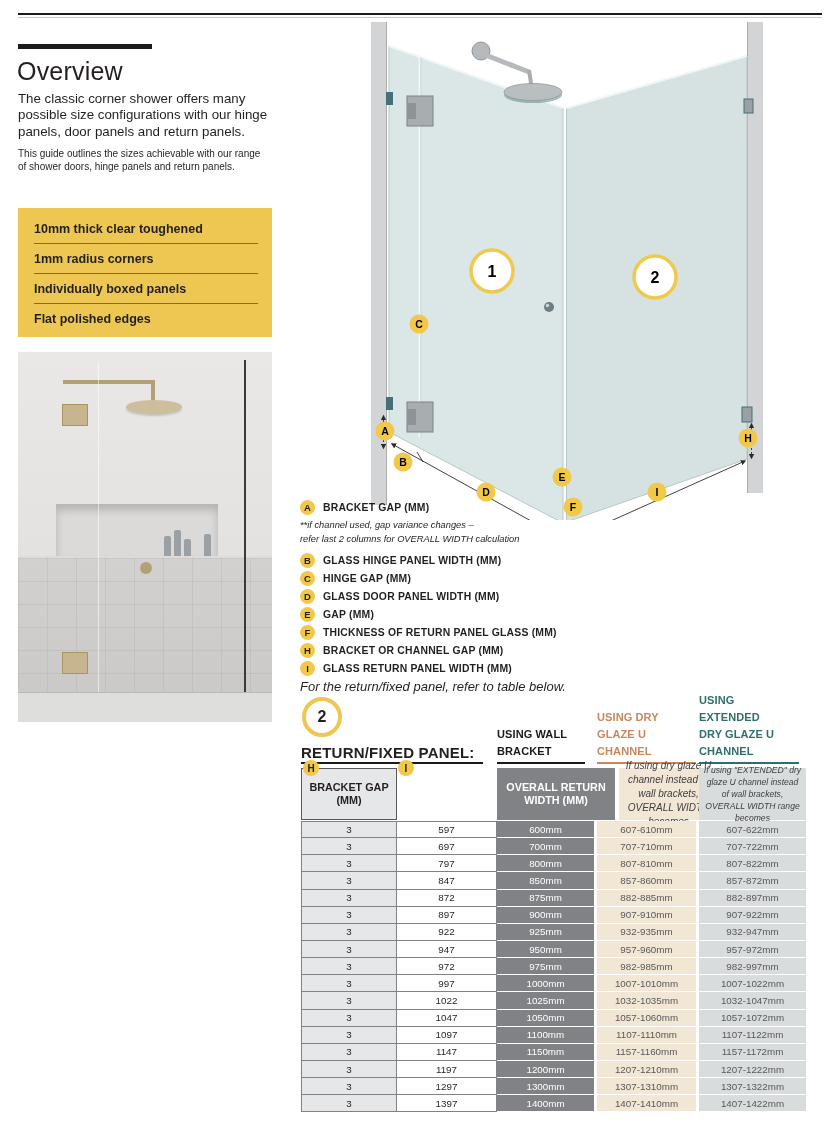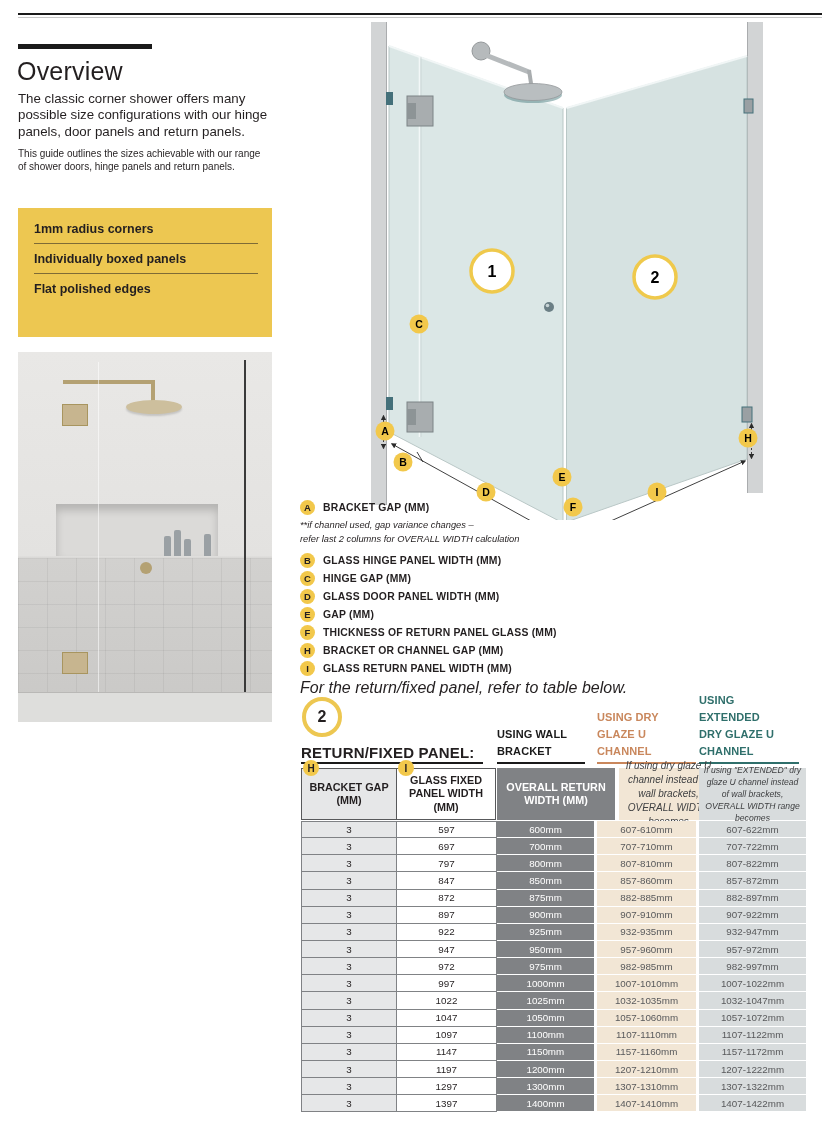--- a/index.html
+++ b/index.html
@@ -45,21 +45,21 @@
   .photo .glass-hl{position:absolute;left:80px;top:10px;width:1px;height:350px;background:rgba(255,255,255,.55)}
   .photo .tray{position:absolute;left:0;bottom:0;width:100%;height:30px;background:#dededc;border-top:1px solid #b9b8b6}
 
   
   .legend{left:300px;top:498px;width:280px}
   .legend-row{display:flex;align-items:center;height:18px;gap:8px}
   .legend-note{font-size:9.3px;font-style:italic;line-height:1.55;margin:2px 0 5px 0;white-space:pre-line}
   .lg-badge{flex:0 0 15px;width:15px;height:15px;border-radius:50%;background:var(--badge-yellow);
     font-size:9.5px;font-weight:bold;display:flex;align-items:center;justify-content:center}
   .lg-label{font-size:10.4px;font-weight:bold;letter-spacing:.2px}
-  .legend-footer{left:300px;top:679px;font-size:16px;font-style:italic}
+  .legend-footer{left:300px;top:679px;font-size:13px;font-style:italic}
 
   
   .badge-sm{width:16px;height:16px;border-radius:50%;background:var(--badge-yellow);font-size:10px;font-weight:bold;
     display:flex;align-items:center;justify-content:center;z-index:3}
   .badge-big{width:40px;height:40px;border-radius:50%;border:4px solid var(--accent-yellow);background:#fff;
     font-size:16px;font-weight:bold;display:flex;align-items:center;justify-content:center}
 
   
   .tbl-badge2{left:302px;top:697px}
   .tbl-section-label{left:301px;top:744px;font-size:15px;font-weight:bold;letter-spacing:.2px}
@@ -106,20 +106,21 @@
 
   <div class="abs top-rule"></div>
   <div class="abs top-rule2"></div>
 
   <div class="abs ov-bar"></div>
   <h1 class="abs ov-title">Overview</h1>
   <p class="abs ov-lead">The classic corner shower offers many possible size configurations with our hinge panels, door panels and return panels.</p>
   <p class="abs ov-body">This guide outlines the sizes achievable with our range of shower doors, hinge panels and return panels.</p>
 
   <div class="abs features" id="feature-box">
+      <div class="feature-item">10mm thick clear toughened</div>
       <div class="feature-item">1mm radius corners</div>
       <div class="feature-item">Individually boxed panels</div>
       <div class="feature-item">Flat polished edges</div>
     </div>
 
   <div class="abs photo">
     <div class="tiles"></div>
     <div class="niche">
       <span class="bottle" style="left:108px;height:20px"></span>
       <span class="bottle" style="left:118px;height:26px"></span>
@@ -267,21 +268,20 @@
   <div class="abs gh gh-wall">USING WALL BRACKET</div>
   <div class="abs gh gh-dry">USING DRY GLAZE U CHANNEL</div>
   <div class="abs gh gh-ext">USING EXTENDED DRY GLAZE U CHANNEL</div>
 
   <div class="abs rule rule-label"></div>
   <div class="abs rule rule-wall"></div>
   <div class="abs rule rule-dry"></div>
   <div class="abs rule rule-ext"></div>
 
   <div class="abs sub h1c">BRACKET GAP (MM)</div>
-  <div class="abs sub h2c">GLASS FIXED PANEL WIDTH (MM)</div>
   <div class="abs sub h3c">OVERALL RETURN WIDTH (MM)</div>
   <div class="abs sub h4c">If using dry glaze U channel instead of wall brackets, OVERALL WIDTH becomes</div>
   <div class="abs sub h5c">If using "EXTENDED" dry glaze U channel instead of wall brackets, OVERALL WIDTH range becomes</div>
   <div class="abs badge-sm hdr-badge-h">H</div>
   <div class="abs badge-sm hdr-badge-i">I</div>
 
   <div class="abs" id="table-rows">
       <div class="trow">
         <div class="cell c1">3</div>
         <div class="cell c2">597</div>

